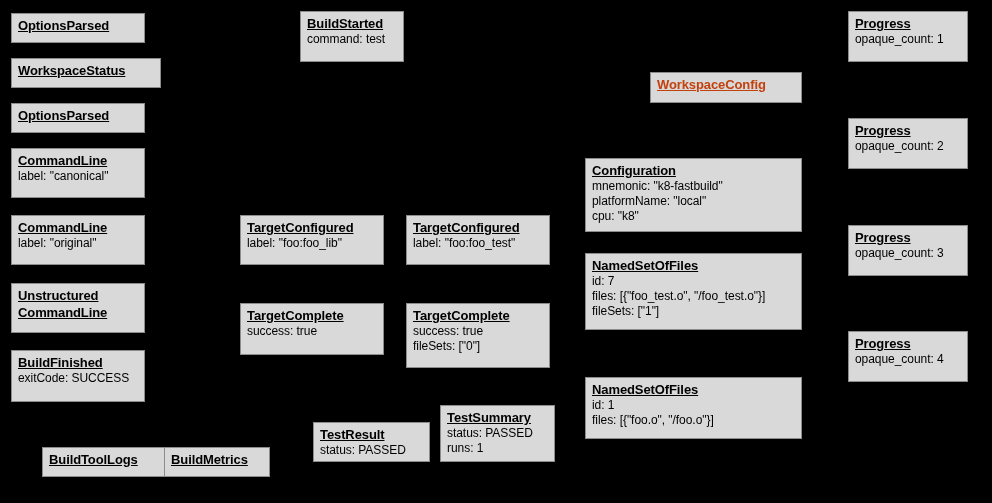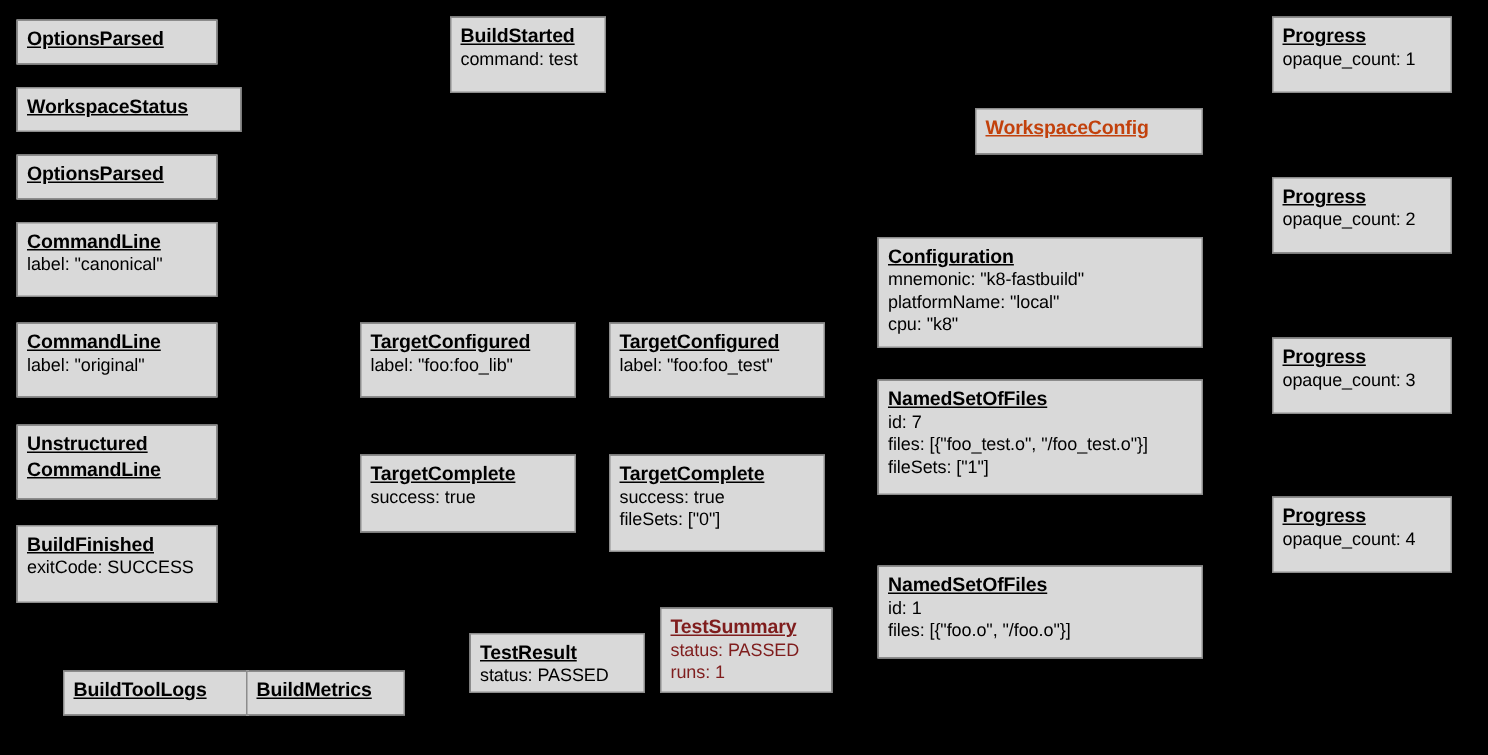--- a/index.html
+++ b/index.html
@@ -92,21 +92,21 @@
     </div>
     <div class="node" style="left: 406px; top: 303px; width: 144px; height: 65px; background: rgb(217, 217, 217); border-color: rgb(140, 140, 140); color: rgb(0, 0, 0);">
       <div class="node-title">TargetComplete</div>
       <div class="node-props">success: true
 fileSets: ["0"]</div>
     </div>
     <div class="node" style="left: 313px; top: 422px; width: 117px; height: 40px; background: rgb(217, 217, 217); border-color: rgb(140, 140, 140); color: rgb(0, 0, 0);">
       <div class="node-title">TestResult</div>
       <div class="node-props">status: PASSED</div>
     </div>
-    <div class="node" style="left: 440px; top: 405px; width: 115px; height: 57px; background: rgb(217, 217, 217); border-color: rgb(140, 140, 140); color: #7f1d1d;">
+    <div class="node" style="left: 440px; top: 405px; width: 115px; height: 57px; background: rgb(217, 217, 217); border-color: rgb(140, 140, 140); color: #000000;">
       <div class="node-title">TestSummary</div>
       <div class="node-props">status: PASSED
 runs: 1</div>
     </div>
     <div class="node" style="left: 650px; top: 72px; width: 152px; height: 31px; background: rgb(217, 217, 217); border-color: rgb(140, 140, 140); color: #c2410c;">
       <div class="node-title">WorkspaceConfig</div>
     </div>
     <div class="node" style="left: 585px; top: 158px; width: 217px; height: 74px; background: rgb(217, 217, 217); border-color: rgb(140, 140, 140); color: rgb(0, 0, 0);">
       <div class="node-title">Configuration</div>
       <div class="node-props">mnemonic: "k8-fastbuild"

